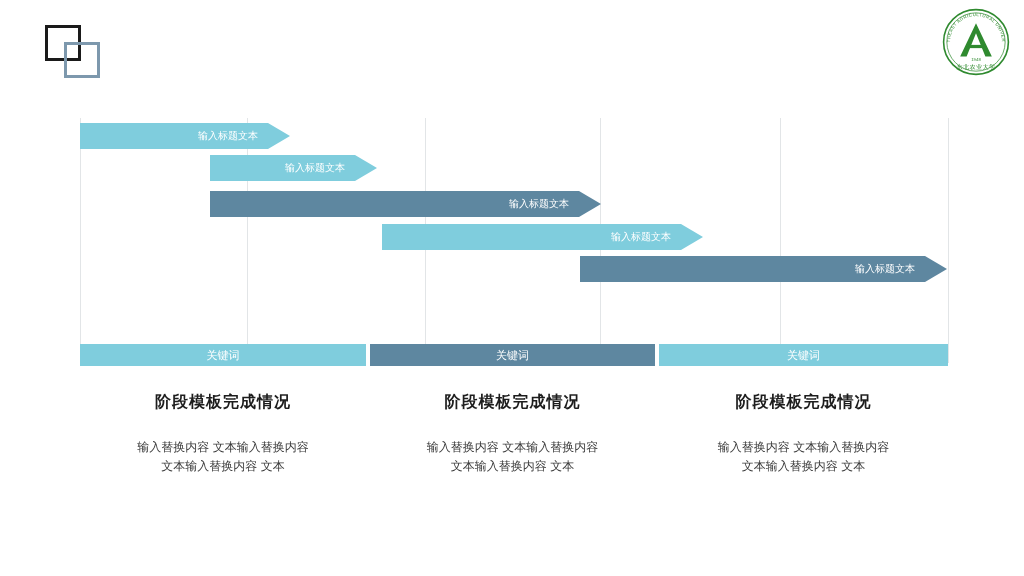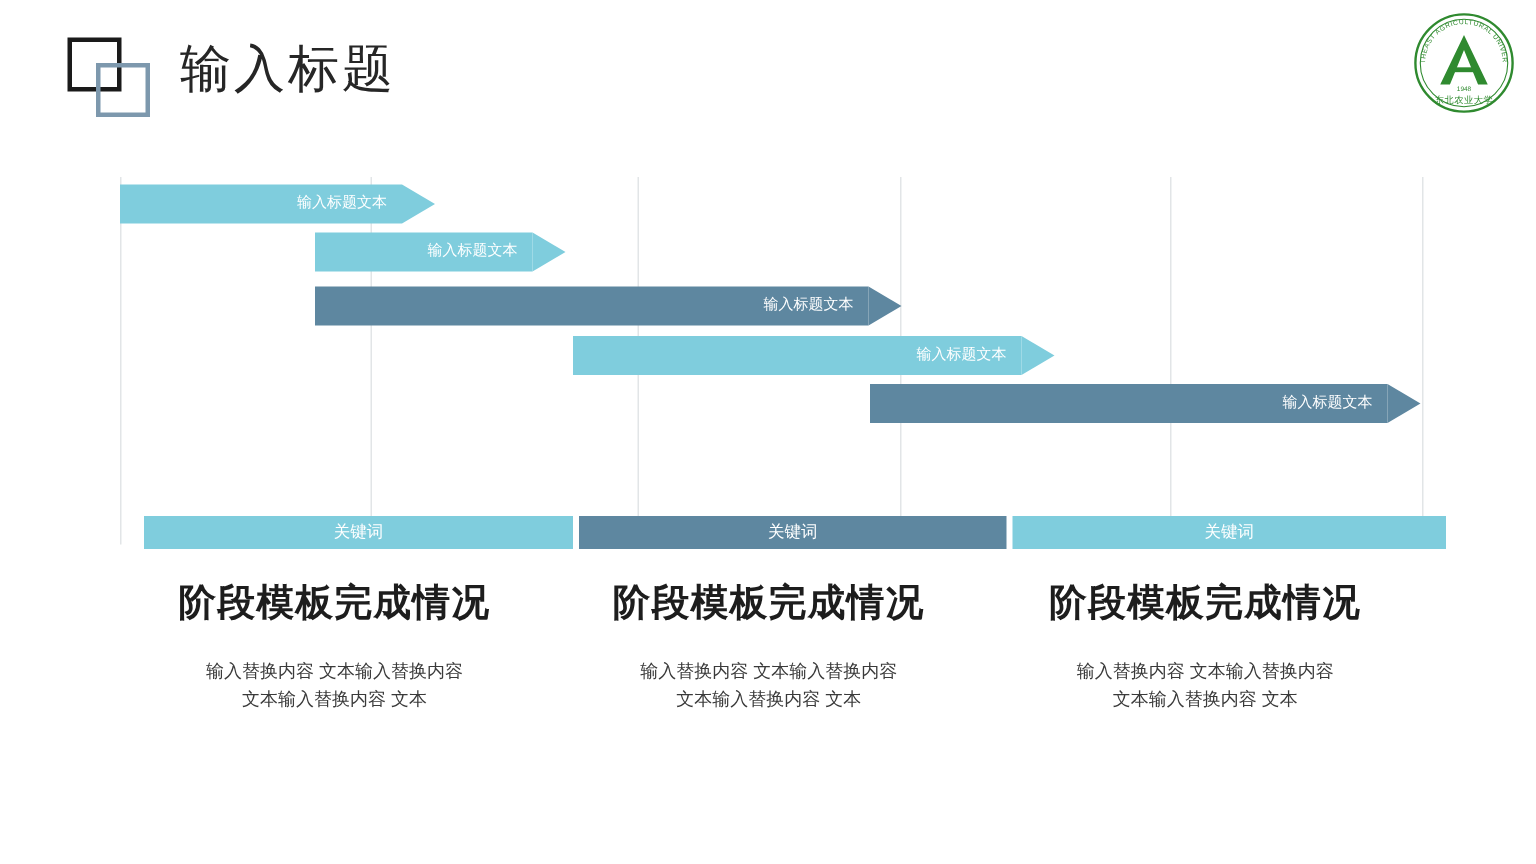--- a/index.html
+++ b/index.html
@@ -114,37 +114,36 @@
     height: 22px;
   }
   .kw {
     position: absolute;
     top: 0;
     height: 22px;
     line-height: 22px;
     text-align: center;
     color: #ffffff;
     font-size: 11px;
-    margin-left: 16px;
   }
 
   
   #descriptions {
     position: absolute;
     left: 0; top: 388px;
     width: 1024px;
     height: 100px;
   }
   .desc {
     position: absolute;
     top: 0;
     text-align: center;
   }
   .desc-title {
-    font-size: 25px;
+    font-size: 16px;
     font-weight: bold;
     color: #1d1d1d;
     line-height: 28px;
     letter-spacing: 1px;
   }
   .desc-body {
     margin-top: 22px;
     font-size: 12px;
     color: #3a3a3a;
     line-height: 19px;
@@ -153,21 +152,20 @@
 </head>
 <body>
 
 <div id="header">
 
   <div id="logo-mark">
     <div id="logo-sq-dark"></div>
     <div id="logo-sq-blue"></div>
   </div>
 
-  <div id="page-title">输入标题</div>
 
   <div id="seal">
     <svg viewBox="0 0 100 100" width="72" height="72" aria-hidden="true">
       <circle cx="50" cy="50" r="45" fill="#ffffff" stroke="#2f8a2f" stroke-width="2.2"></circle>
       <circle cx="50" cy="50" r="40.5" fill="none" stroke="#2f8a2f" stroke-width="1"></circle>
       <path id="sealArcTop" d="M 14,50 A 36,36 0 0 1 86,50" fill="none"></path>
       <text font-size="6.2" fill="#2f8a2f" font-family="'Liberation Sans',sans-serif" letter-spacing="0.6">
         <textPath href="#sealArcTop" startOffset="50%" text-anchor="middle">NORTHEAST AGRICULTURAL UNIVERSITY</textPath>
       </text>
       <path d="M 50,24 L 72,70 L 63,70 L 50,38 L 37,70 L 28,70 Z" fill="#2f8a2f"></path>

